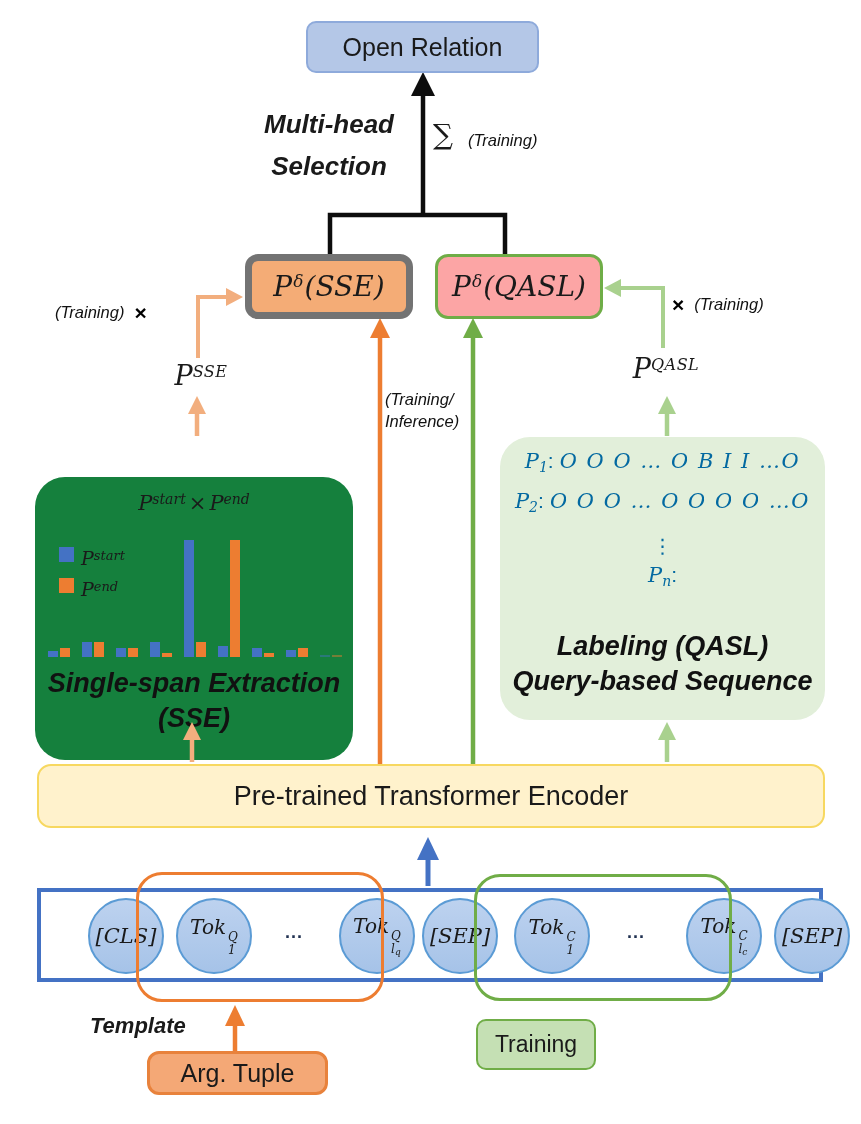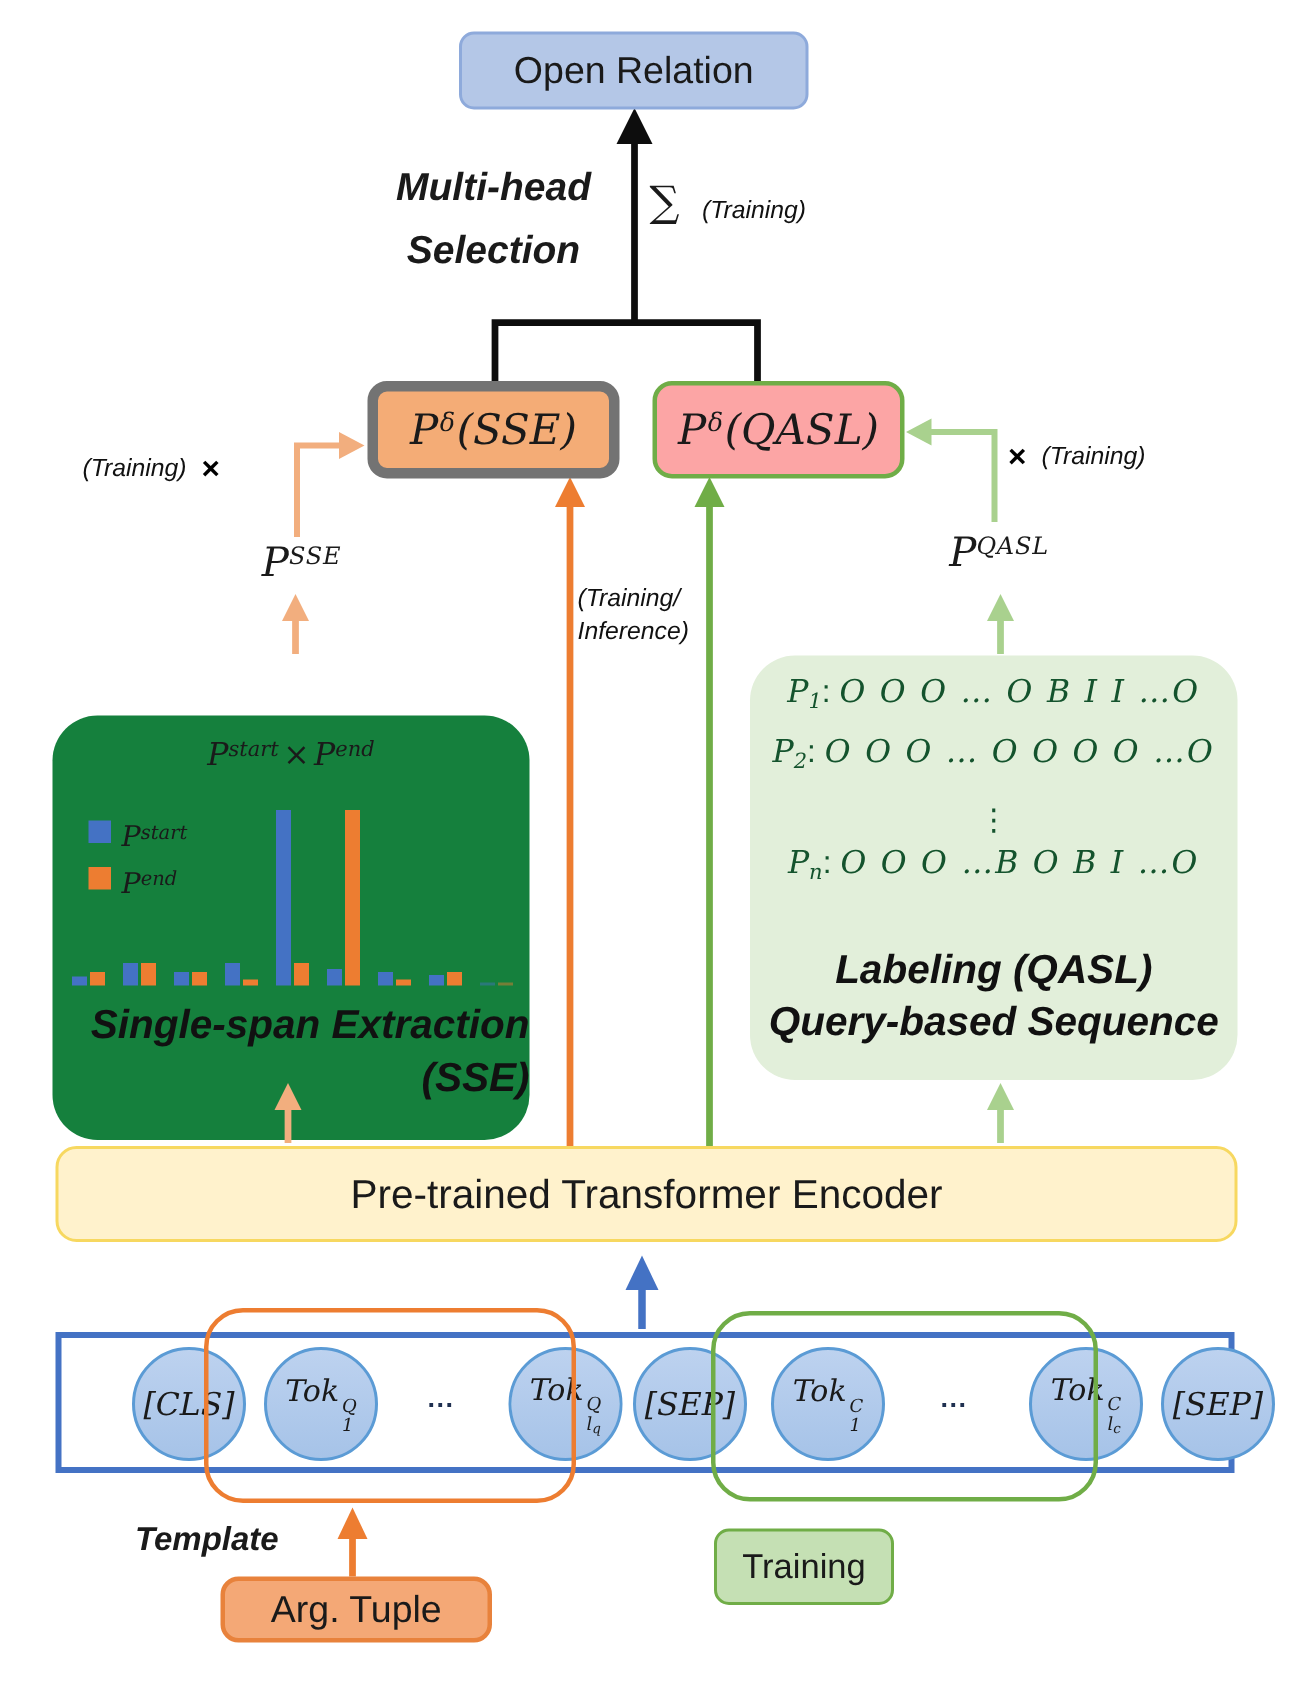--- a/index.html
+++ b/index.html
@@ -60,21 +60,21 @@
   .chart-title .op{font-style:normal;font-family:"DejaVu Serif",serif;padding:0 3px;}
   .legend{position:absolute;left:24px;top:70px;}
   .legend-row{display:flex;align-items:flex-start;margin-bottom:9px;}
   .swatch{width:15px;height:15px;margin-right:7px;display:inline-block;}
   .legend-row .math{font-size:19px;}
   .legend-row sup{font-size:13px;vertical-align:5px;}
 
   
   .qasl-rows{position:absolute;left:0;top:12px;width:100%;}
   .qasl-row{display:flex;justify-content:center;align-items:baseline;height:40px;
-            font-size:21px;color:#14532d;}
+            font-size:21px;color:#0369a1;}
   .qasl-row.vdots{height:34px;font-size:20px;font-family:"DejaVu Serif",serif;align-items:center;justify-content:center;}
   .qasl-row sub{font-size:14px;font-style:italic;vertical-align:-4px;}
   .qasl-row .seq{letter-spacing:1.5px;margin-left:6px;white-space:nowrap;}
   svg{position:absolute;left:0;top:0;pointer-events:none;}
   .z1{z-index:1}.z2{z-index:2}.z3{z-index:3}
 </style>
 </head>
 <body>
 
 <div class="fig">
@@ -108,21 +108,21 @@
           <div class="bar" style="left: 59px; top: 165px; width: 10px; height: 15px; background: rgb(237, 125, 49);"></div>
           <div class="bar" style="left: 93px; top: 171px; width: 10px; height: 9px; background: rgb(237, 125, 49);"></div>
           <div class="bar" style="left: 127px; top: 176px; width: 10px; height: 4px; background: rgb(237, 125, 49);"></div>
           <div class="bar" style="left: 161px; top: 165px; width: 10px; height: 15px; background: rgb(237, 125, 49);"></div>
           <div class="bar" style="left: 195px; top: 63px; width: 10px; height: 117px; background: rgb(237, 125, 49);"></div>
           <div class="bar" style="left: 229px; top: 176px; width: 10px; height: 4px; background: rgb(237, 125, 49);"></div>
           <div class="bar" style="left: 263px; top: 171px; width: 10px; height: 9px; background: rgb(237, 125, 49);"></div>
           <div class="bar" style="left: 297px; top: 178px; width: 10px; height: 2px; background: rgb(237, 125, 49); opacity: 0.45;"></div>
         </div>
     </div>
-    <div class="panel-caption" style="top:189px;text-align:right;">
+    <div class="panel-caption" style="top:189px;">
       <div>Single-span Extraction</div>
       <div>(SSE)</div>
     </div>
   </div>
 
   <div class="abs panel qasl-panel z1">
     <div class="qasl-rows" id="qasl-rows">
         <div class="qasl-row">
           <span class="math"><span>P</span><sub>1</sub></span>
           <span>:</span>
@@ -130,21 +130,20 @@
         </div>
         <div class="qasl-row">
           <span class="math"><span>P</span><sub>2</sub></span>
           <span>:</span>
           <span class="math seq">O O O … O O O O …O</span>
         </div>
         <div class="qasl-row vdots">⋮</div>
         <div class="qasl-row">
           <span class="math"><span>P</span><sub>n</sub></span>
           <span>:</span>
-          <span class="math seq">O O O …B O B I …O</span>
         </div>
       </div>
     <div class="panel-caption" style="top:192px;">
       <div>Labeling (QASL)</div>
       <div>Query-based Sequence</div>
     </div>
   </div>
 
   <svg class="z2" width="861" height="1124" viewBox="0 0 861 1124">
 

